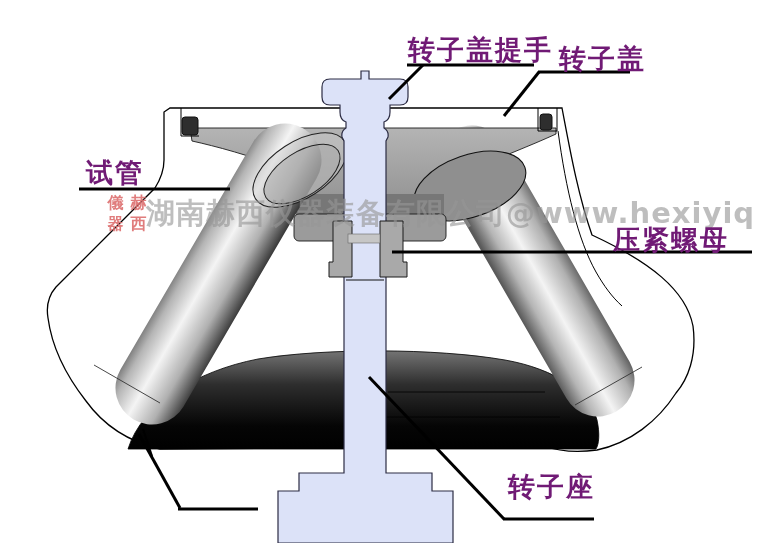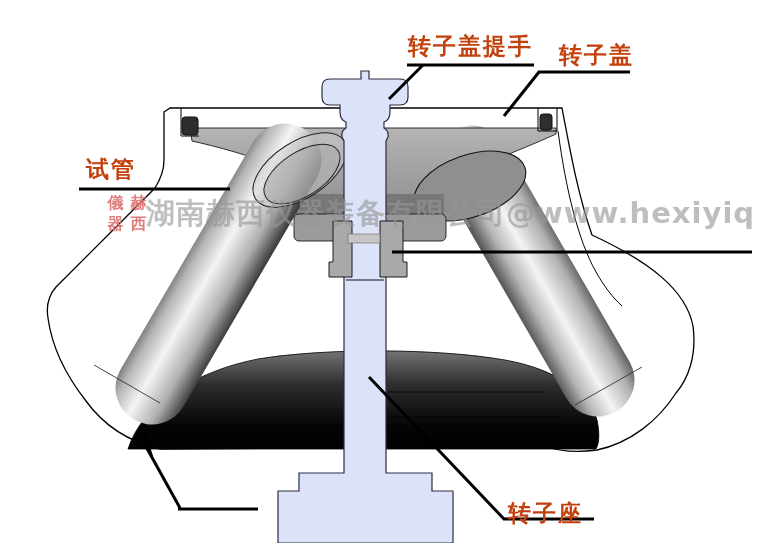--- a/index.html
+++ b/index.html
@@ -1,20 +1,20 @@
 <!DOCTYPE html>
 <html><head>
 <meta charset="utf-8">
 <style>
   html,body{margin:0;padding:0;background:#fff;}
   #stage{position:relative;width:757px;height:543px;background:#ffffff;overflow:hidden;
          font-family:"DejaVu Sans","Liberation Sans",sans-serif;}
   #stage svg{position:absolute;left:0;top:0;}
-  .lbl{position:absolute;font-weight:bold;font-size:23px;letter-spacing:2px;color:#c2410c;
-       white-space:nowrap;line-height:1.05;font-family:Liberation Mono, monospace;}
+  .lbl{position:absolute;font-weight:bold;font-size:27px;letter-spacing:2px;color:#701a75;
+       white-space:nowrap;line-height:1.05;}
   .watermark{position:absolute;left:146px;top:194px;font-size:29px;font-weight:bold;
        letter-spacing:1px;color:rgba(150,150,150,0.62);white-space:nowrap;}
   .seal{position:absolute;left:104px;top:192px;width:46px;height:42px;
        display:grid;grid-template-columns:1fr 1fr;grid-template-rows:1fr 1fr;
        color:#dd7070;font-weight:bold;font-size:16px;line-height:1;opacity:.9;}
   .seal span{display:flex;align-items:center;justify-content:center;}
 </style>
 </head>
 <body>
 
@@ -124,14 +124,15 @@
     <span>赫</span>
     <span>器</span>
     <span>西</span>
   </div>
 
   <div class="watermark">湖南赫西仪器装备有限公司@www.hexiyiqi.com</div>
 
   <div class="lbl" style="left:408px;top:36px;">转子盖提手</div>
   <div class="lbl" style="left:559px;top:45px;">转子盖</div>
   <div class="lbl" style="left:86px;top:159px;">试管</div>
-  <div class="lbl" style="left:508px;top:503px;">转子座</div>
+  <div class="lbl" style="left:613px;top:226px;">压紧螺母</div>
+  <div class="lbl" style="left:508px;top:473px;">转子座</div>
 </div>
 
 </body></html>

